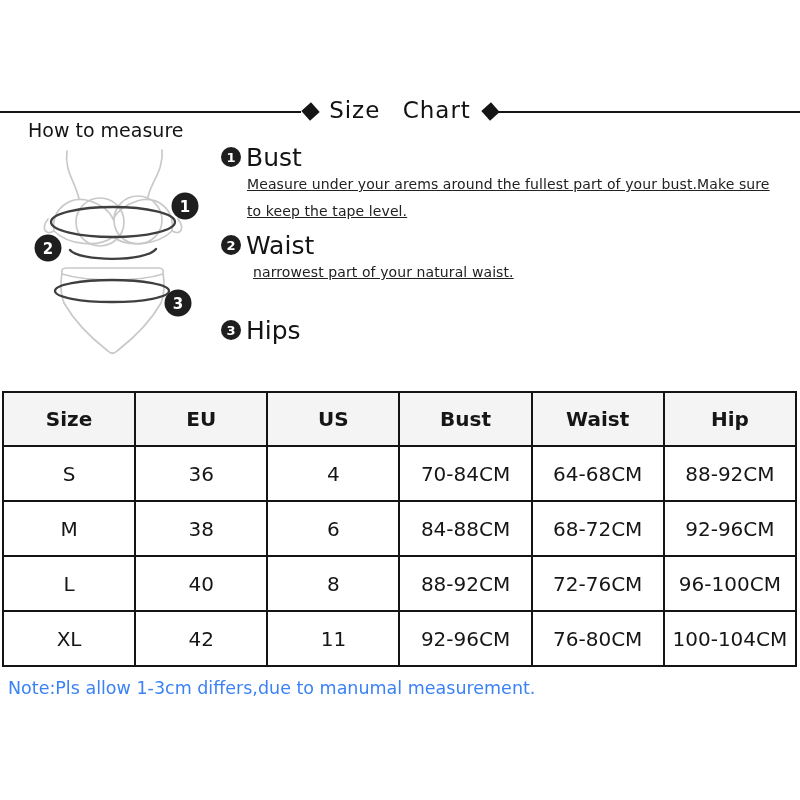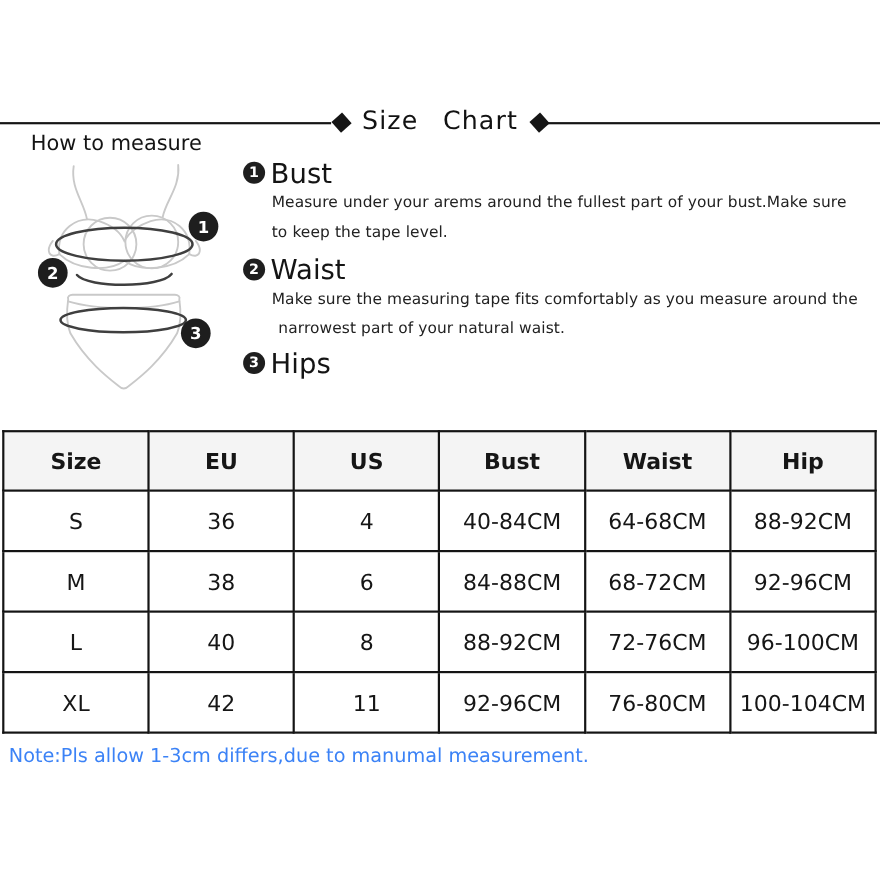--- a/index.html
+++ b/index.html
@@ -30,21 +30,21 @@
   .sec-bust{top:143px;}
   .sec-waist{top:231px;}
   .sec-hips{top:316px;}
   .sec-head{display:flex;align-items:center;gap:5px;height:28px;}
   .num-badge{
     flex:0 0 auto;width:20px;height:20px;border-radius:50%;
     background:#1e1e1e;color:#ffffff;font-size:13px;font-weight:bold;
     display:flex;align-items:center;justify-content:center;line-height:1;
   }
   .sec-title{font-size:25px;color:#141414;line-height:1;}
-  .sec-body{margin-left:26px;font-size:14px;line-height:27px;color:#222;letter-spacing:.1px;}
+  .sec-body{margin-left:26px;font-size:14px;line-height:27px;color:#222;letter-spacing:.1px;text-decoration:underline;}
   .indent-sm{padding-left:6px;}
   
   .size-table{
     position:absolute;left:2px;top:391px;width:795px;
     border-collapse:collapse;table-layout:fixed;
   }
   .size-table th,.size-table td{
     border:2px solid #141414;text-align:center;vertical-align:middle;
     font-size:20px;color:#161616;padding:0;
   }
@@ -110,21 +110,20 @@
       <div>to keep the tape level.</div>
     </div>
   </div>
 
   <div class="section sec-waist">
     <div class="sec-head">
       <span class="num-badge">2</span>
       <span class="sec-title">Waist</span>
     </div>
     <div class="sec-body">
-      <div>Make sure the measuring tape fits comfortably as you measure around the</div>
       <div class="indent-sm">narrowest part of your natural waist.</div>
     </div>
   </div>
 
   <div class="section sec-hips">
     <div class="sec-head">
       <span class="num-badge">3</span>
       <span class="sec-title">Hips</span>
     </div>
   </div>
@@ -138,21 +137,21 @@
         <th>Bust</th>
         <th>Waist</th>
         <th>Hip</th>
       </tr>
     </thead>
     <tbody>
       <tr>
         <td>S</td>
         <td>36</td>
         <td>4</td>
-        <td>40-84CM</td>
+        <td>70-84CM</td>
         <td>64-68CM</td>
         <td>88-92CM</td>
       </tr>
       <tr>
         <td>M</td>
         <td>38</td>
         <td>6</td>
         <td>84-88CM</td>
         <td>68-72CM</td>
         <td>92-96CM</td>

